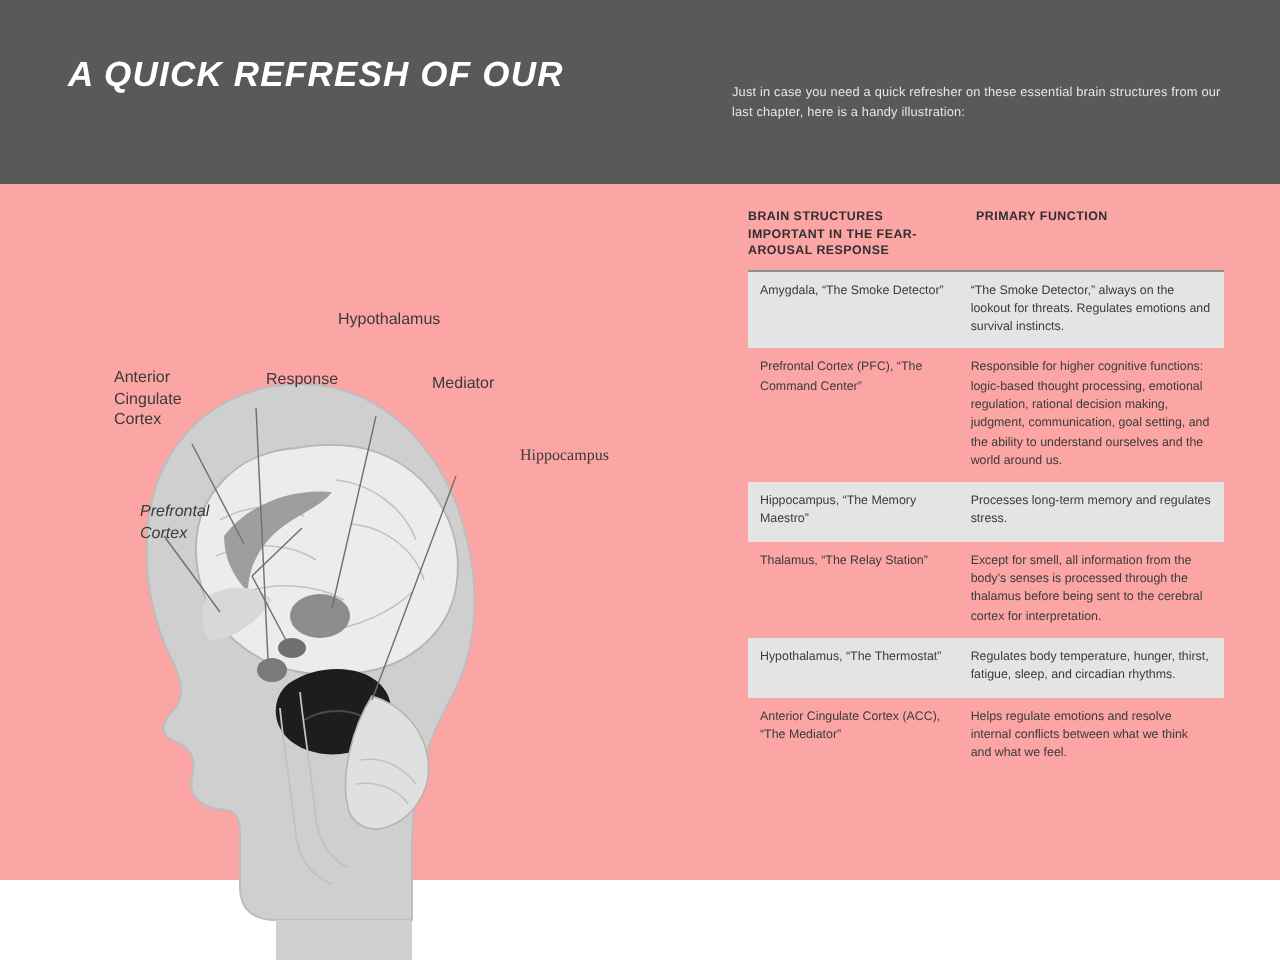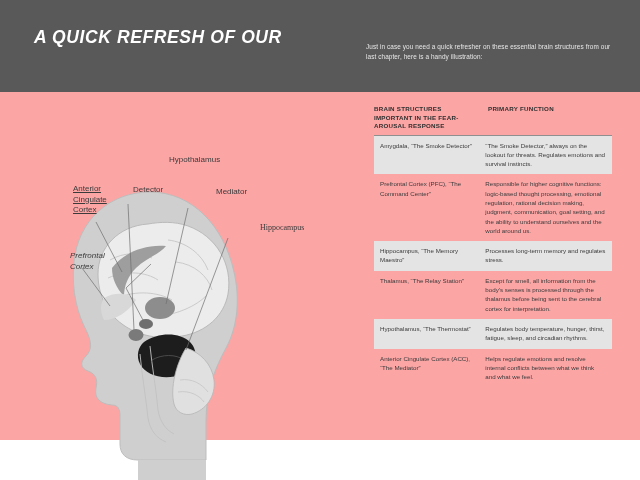--- a/index.html
+++ b/index.html
@@ -188,23 +188,23 @@
       <line x1="126" y1="196" x2="144" y2="230" stroke="#6f6f6f" stroke-width="0.7"></line>
       <line x1="128" y1="112" x2="134" y2="238" stroke="#6f6f6f" stroke-width="0.7"></line>
       <line x1="188" y1="116" x2="166" y2="212" stroke="#6f6f6f" stroke-width="0.7"></line>
       <line x1="96" y1="130" x2="122" y2="180" stroke="#6f6f6f" stroke-width="0.7"></line>
       <line x1="228" y1="146" x2="186" y2="258" stroke="#6f6f6f" stroke-width="0.7"></line>
       <line x1="82" y1="176" x2="110" y2="214" stroke="#6f6f6f" stroke-width="0.7"></line>
     </svg>
 
     <div class="labels">
       <div class="lbl" style="left:137px; top:63px;">Hypothalamus</div>
-      <div class="lbl" style="left:101px; top:93px;">Detector</div>
+      <div class="lbl" style="left:101px; top:93px;">Response</div>
       <div class="lbl" style="left:184px; top:95px;">Mediator</div>
-      <div class="lbl multi" style="left:41px; top:92px; width:56px; white-space:pre-line;text-decoration:underline;">Anterior
+      <div class="lbl multi" style="left:25px; top:92px; width:56px; white-space:pre-line;">Anterior
 Cingulate
 Cortex</div>
       <div class="lbl" style="left:228px; top:131px;font-family:Liberation Serif, serif;">Hippocampus</div>
       <div class="lbl multi" style="left:38px; top:159px; width:56px; white-space:pre-line;font-style:italic;">Prefrontal
 Cortex</div>
     </div>
   </div>
 
   <div class="table">
     <div class="thead">

